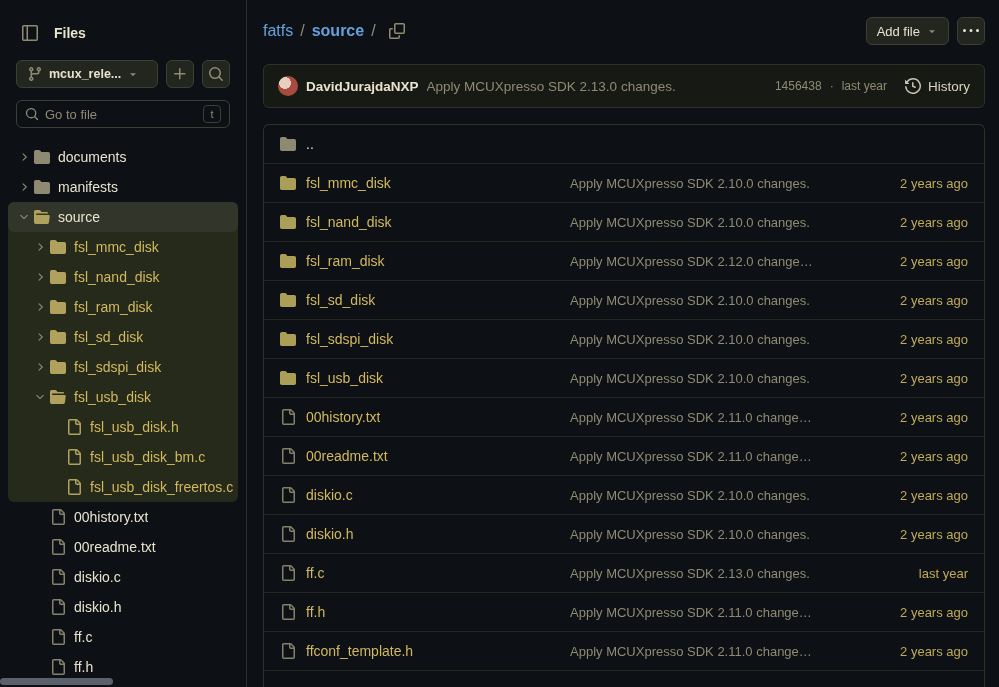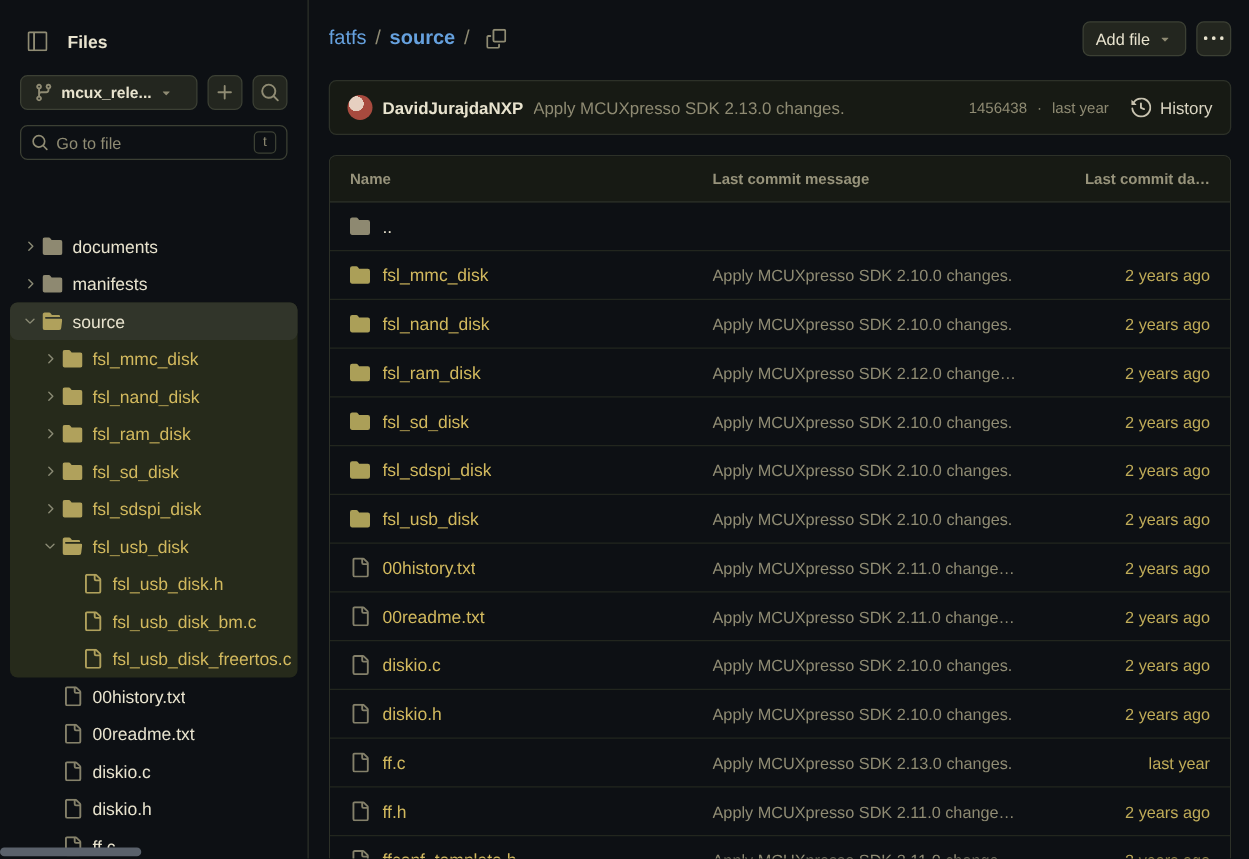--- a/index.html
+++ b/index.html
@@ -142,21 +142,21 @@
       <span class="ico muted">
         <svg width="14" height="14" viewBox="0 0 16 16" fill="currentColor">
             <path d="M10.68 11.74a6 6 0 0 1-7.922-8.982 6 6 0 0 1 8.982 7.922l3.04 3.04a.749.749 0 0 1-.326 1.275.749.749 0 0 1-.734-.215ZM11.5 7a4.499 4.499 0 1 0-8.997 0A4.499 4.499 0 0 0 11.5 7Z"></path>
           </svg>
       </span>
       <input placeholder="Go to file" style="">
       <span class="key-hint">t</span>
     </div>
 
     <nav class="tree" id="tree">
-        <div class="tree-row" style="padding-left: 8px; margin-top: 40px;">
+        <div class="tree-row" style="padding-left: 8px;">
           <span class="chev">
             <svg width="16" height="16" viewBox="0 0 16 16" fill="currentColor">
               <path d="M6.22 3.22a.75.75 0 0 1 1.06 0l4.25 4.25a.75.75 0 0 1 0 1.06l-4.25 4.25a.751.751 0 0 1-1.042-.018.751.751 0 0 1-.018-1.042L9.94 8 6.22 4.28a.75.75 0 0 1 0-1.06Z"></path>
             </svg>
           </span>
           <span class="t-ico dir"><svg width="16" height="16" viewBox="0 0 16 16" fill="currentColor">
               <path d="M1.75 1A1.75 1.75 0 0 0 0 2.75v10.5C0 14.216.784 15 1.75 15h12.5A1.75 1.75 0 0 0 16 13.25v-8.5A1.75 1.75 0 0 0 14.25 3H7.5a.25.25 0 0 1-.2-.1l-.9-1.2A1.75 1.75 0 0 0 5 1H1.75Z"></path>
             </svg></span>
           <span class="t-label">documents</span>
         </div>
@@ -364,25 +364,20 @@
         <span class="ico">
           <svg width="16" height="16" viewBox="0 0 16 16" fill="currentColor">
               <path d="m.427 1.927 1.215 1.215a8.002 8.002 0 1 1-1.6 5.685.75.75 0 1 1 1.493-.154 6.5 6.5 0 1 0 1.18-4.458l1.358 1.358A.25.25 0 0 1 3.896 6H.25A.25.25 0 0 1 0 5.75V2.104a.25.25 0 0 1 .427-.177ZM7.75 4a.75.75 0 0 1 .75.75v2.992l2.028.812a.75.75 0 0 1-.557 1.392l-2.5-1A.751.751 0 0 1 7 8.25v-3.5A.75.75 0 0 1 7.75 4Z"></path>
             </svg>
         </span>
         <span>History</span>
       </button>
     </div>
 
     <div class="table">
-      <div class="thead">
-        <span>Name</span>
-        <span>Last commit message</span>
-        <span class="right">Last commit da…</span>
-      </div>
       <div id="tbody">
           <div class="trow">
             <div class="ncell">
               <span class="r-ico parent"><svg width="16" height="16" viewBox="0 0 16 16" fill="currentColor">
                   <path d="M1.75 1A1.75 1.75 0 0 0 0 2.75v10.5C0 14.216.784 15 1.75 15h12.5A1.75 1.75 0 0 0 16 13.25v-8.5A1.75 1.75 0 0 0 14.25 3H7.5a.25.25 0 0 1-.2-.1l-.9-1.2A1.75 1.75 0 0 0 5 1H1.75Z"></path>
                 </svg></span>
               <a class="fname parent">..</a>
             </div>
             <a class="mcell"></a>
             <div class="dcell"></div>

